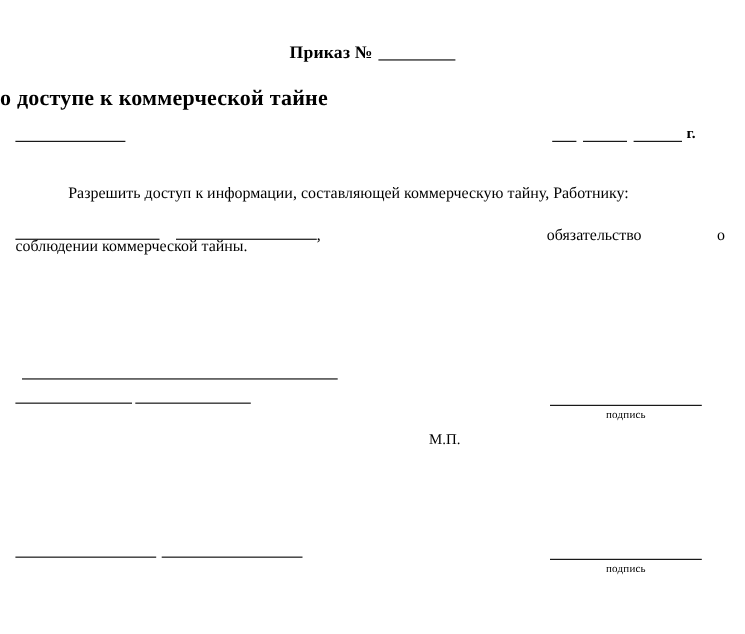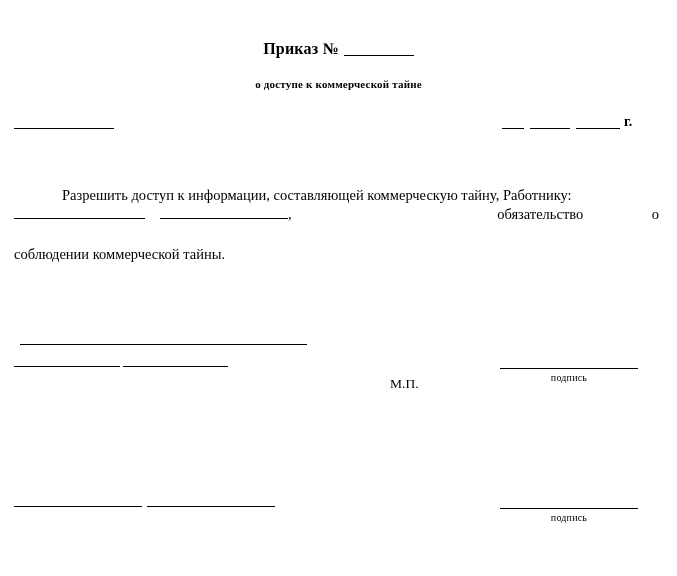--- a/index.html
+++ b/index.html
@@ -41,22 +41,21 @@
     border-bottom: 1.6px solid #000;
     vertical-align: -2px;
     margin-left: 5px;
   }
 
   .subtitle {
     position: absolute;
     left: 0;
     top: 78px;
     width: 677px;
-    text-align: center;
-    font-size: 11px;
+    font-size: 20px;
     font-weight: bold;
     letter-spacing: 0.2px;
   }
 
   
   .daterow {
     position: absolute;
     left: 0;
     top: 112px;
     width: 677px;
@@ -83,21 +82,21 @@
   .para {
     position: absolute;
     left: 14px;
     width: 645px;
     font-size: 14.5px;
     line-height: 24px;
     text-align: justify;
     text-indent: 48px;
     text-justify: inter-word;
   }
-  .para.p1 { top: 183px; }
+  .para.p1 { top: 164px; }
   .para.p2 { top: 262px; }
 
   .inline-blank {
     display: inline-block;
     border-bottom: 1.6px solid #000;
     vertical-align: -3px;
   }
   .ib-name1 { width: 131px; }
   .ib-name2 { width: 128px; }
 
@@ -127,21 +126,21 @@
     font-size: 10px;
     text-align: center;
     letter-spacing: 0.2px;
   }
   .cap-top    { left: 500px; top: 372px; width: 138px; }
   .cap-bottom { left: 500px; top: 512px; width: 138px; }
 
   .mp {
     position: absolute;
     left: 390px;
-    top: 376px;
+    top: 392px;
     font-size: 13.5px;
     white-space: nowrap;
   }
 
   
   .ack {
     position: absolute;
     left: 14px;
     top: 448px;
     font-size: 14.5px;
@@ -180,21 +179,21 @@
     <span class="inline-blank ib-name2"></span>
     <span>,</span>
     <span class="spread"></span>
     <span class="spread"></span>
     <span class="spread"></span>
     <span>обязательство</span>
     <span class="spread"></span>
     <span>о</span>
   </div>
 
-  <div class="para" style="top:242px; text-indent:0;">соблюдении коммерческой тайны.</div>
+  <div class="para" style="top:212px; text-indent:0;">соблюдении коммерческой тайны.</div>
 
 
   <div class="rule sig-long"></div>
   <div class="rule sig-a"></div>
   <div class="rule sig-b"></div>
   <div class="rule sig-right"></div>
   <div class="caption cap-top">подпись</div>
 
   <div class="mp">М.П.</div>
 

